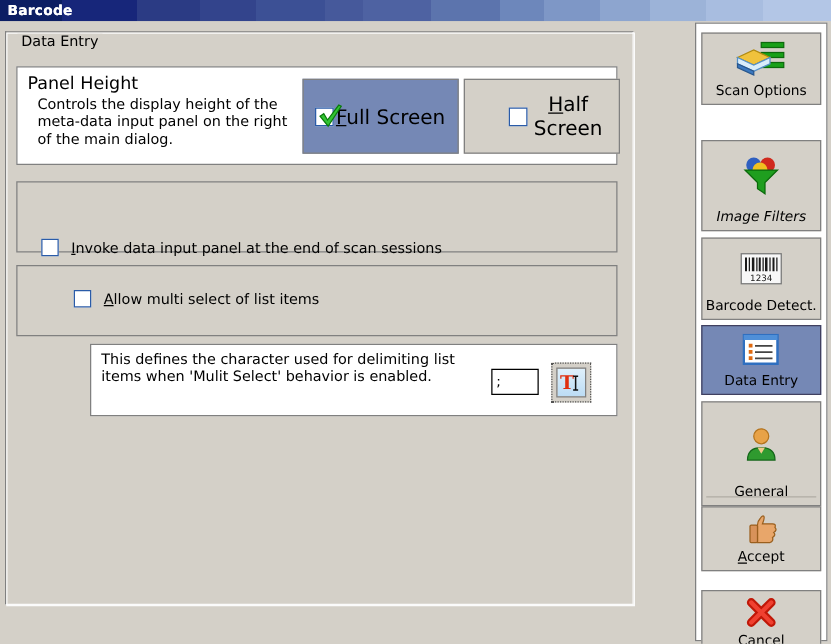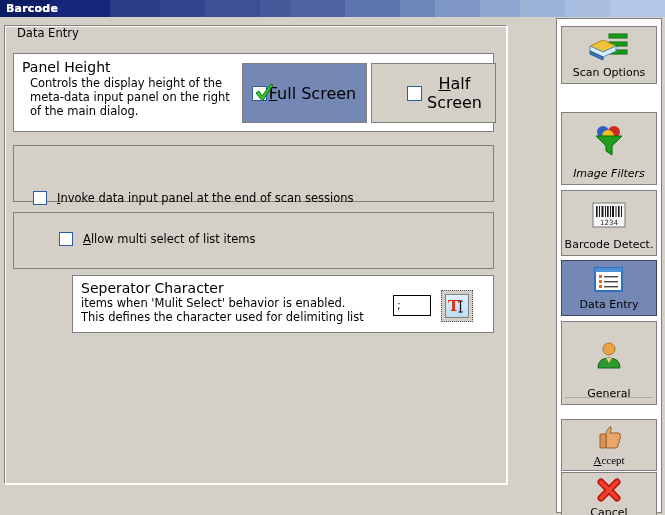--- a/index.html
+++ b/index.html
@@ -149,21 +149,21 @@
   .navbtn .lb{
     font-size:11px;padding-bottom:4px;text-align:center;line-height:12px;
     white-space:nowrap;
   }
   .navbtn .lb u{text-decoration:underline;}
   #nav-scan{top:7px;height:58px;}
   #nav-filters{top:93px;height:73px;font-style:italic;}
   #nav-barcode{top:171px;height:66px;}
   #nav-dataentry{top:241px;height:56px;}
   #nav-general{top:302px;height:84px;}
-  #nav-accept{top:400px;height:52px;font-family:Liberation Serif, serif;}
+  #nav-accept{top:386px;height:52px;}
   #nav-cancel{top:453px;height:52px;text-decoration:underline;}
   #nav-divider{
     position:absolute;left:8px;top:378px;width:88px;height:1px;
     background:#b0aca4;
   }
   svg{display:block;}
 </style>
 </head>
 <body>
 
@@ -209,23 +209,22 @@
 
   <div class="panel" id="p-multi">
     <div class="cbrow" id="cb-multi">
       <span class="cb-sq"></span>
       <span class="cb-lab"><u>A</u><span>llow multi select of list items</span></span>
     </div>
   </div>
 
   <div class="panel" id="p-sep">
     <div id="sep-text">
-      <span class="heading">Seperator Character</span>
+      <div class="desc">This defines the character used for delimiting list</div>
       <div class="desc">items when 'Mulit Select' behavior is enabled.</div>
-      <div class="desc">This defines the character used for delimiting list</div>
     </div>
     <div id="sep-input">;</div>
     <div id="sep-btn">
       <div class="inner">
         <svg width="20" height="20" viewBox="0 0 20 20">
           <text x="1" y="15" font-family="DejaVu Serif, serif" font-size="15" font-weight="bold" fill="#e03010">T</text>
           <g stroke="#111" stroke-width="1.2" fill="none">
             <line x1="13.5" y1="5" x2="13.5" y2="16"></line>
             <line x1="11.5" y1="5" x2="15.5" y2="5"></line>
             <line x1="11.5" y1="16" x2="15.5" y2="16"></line>

